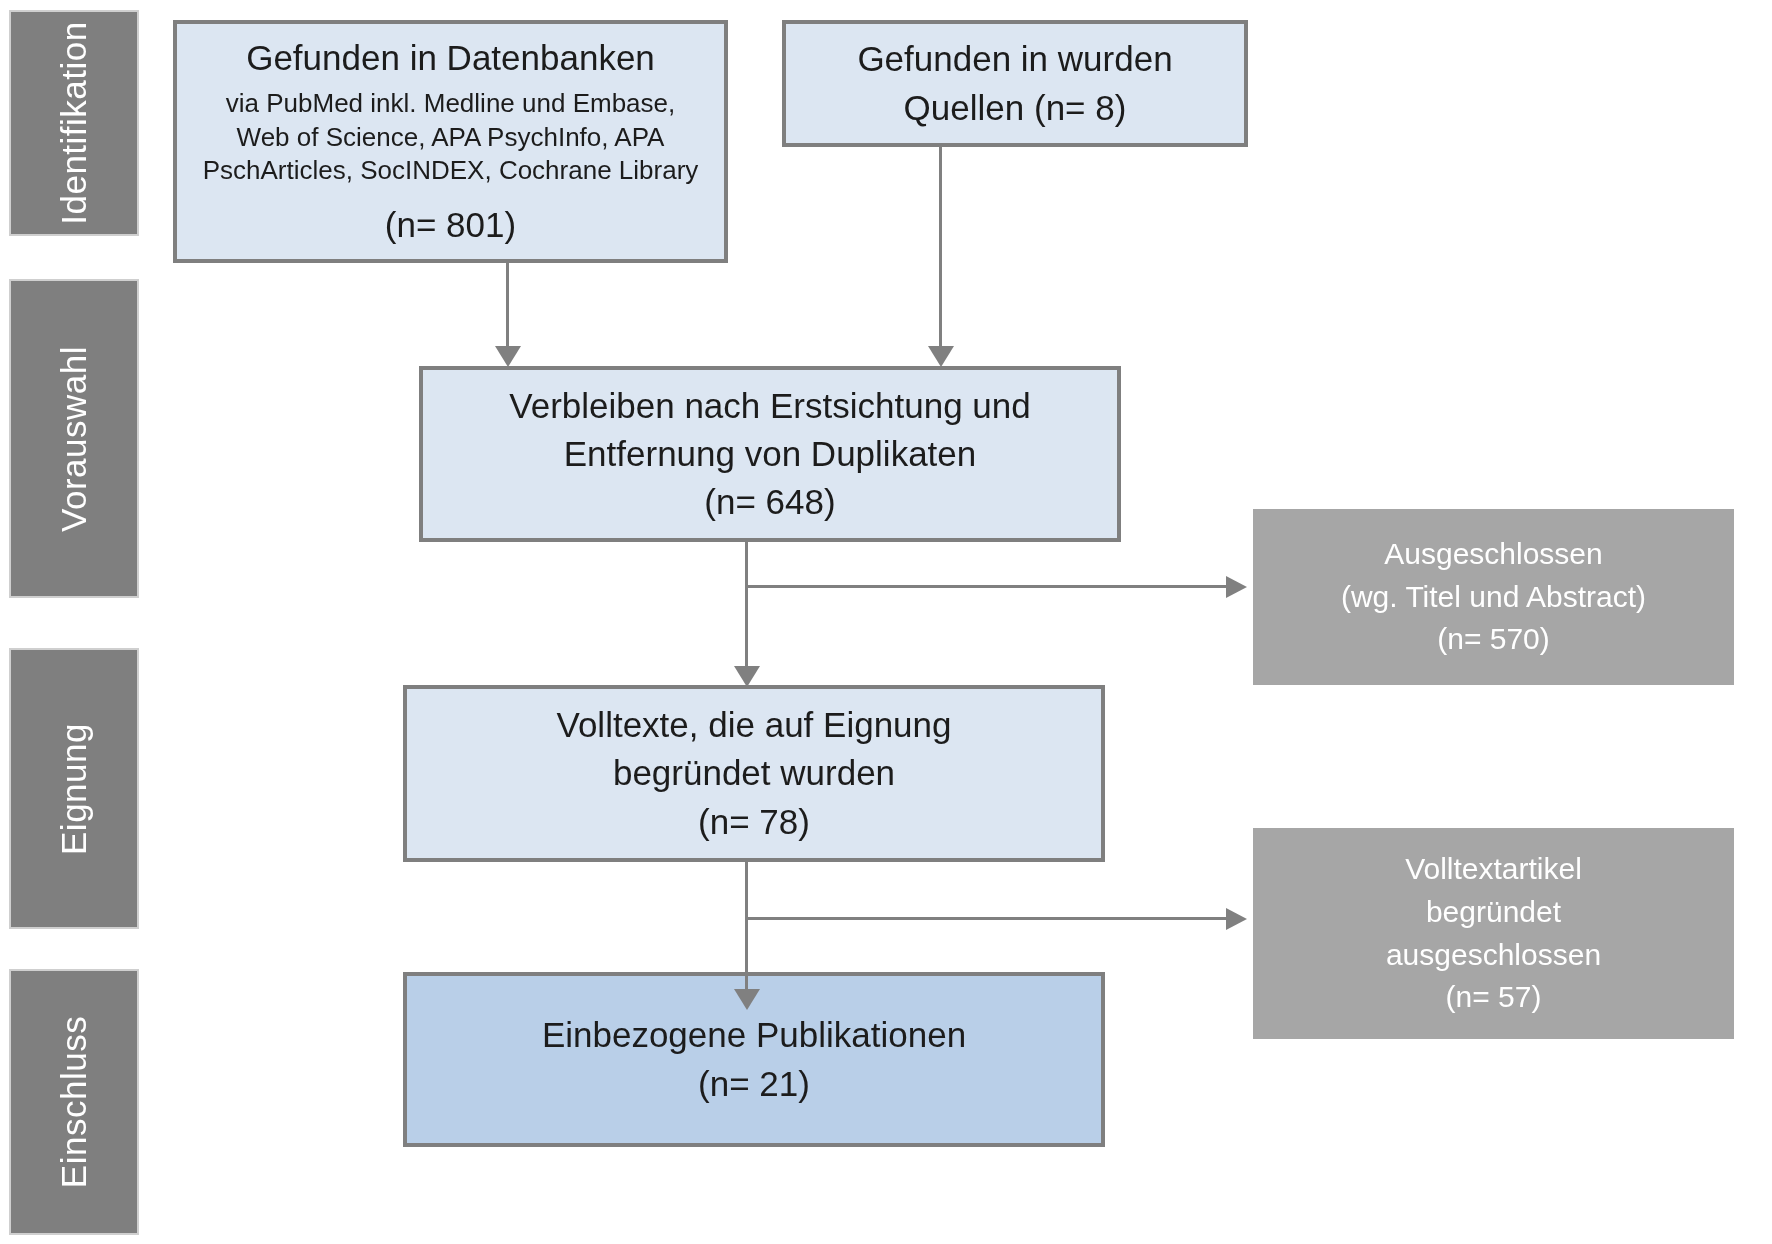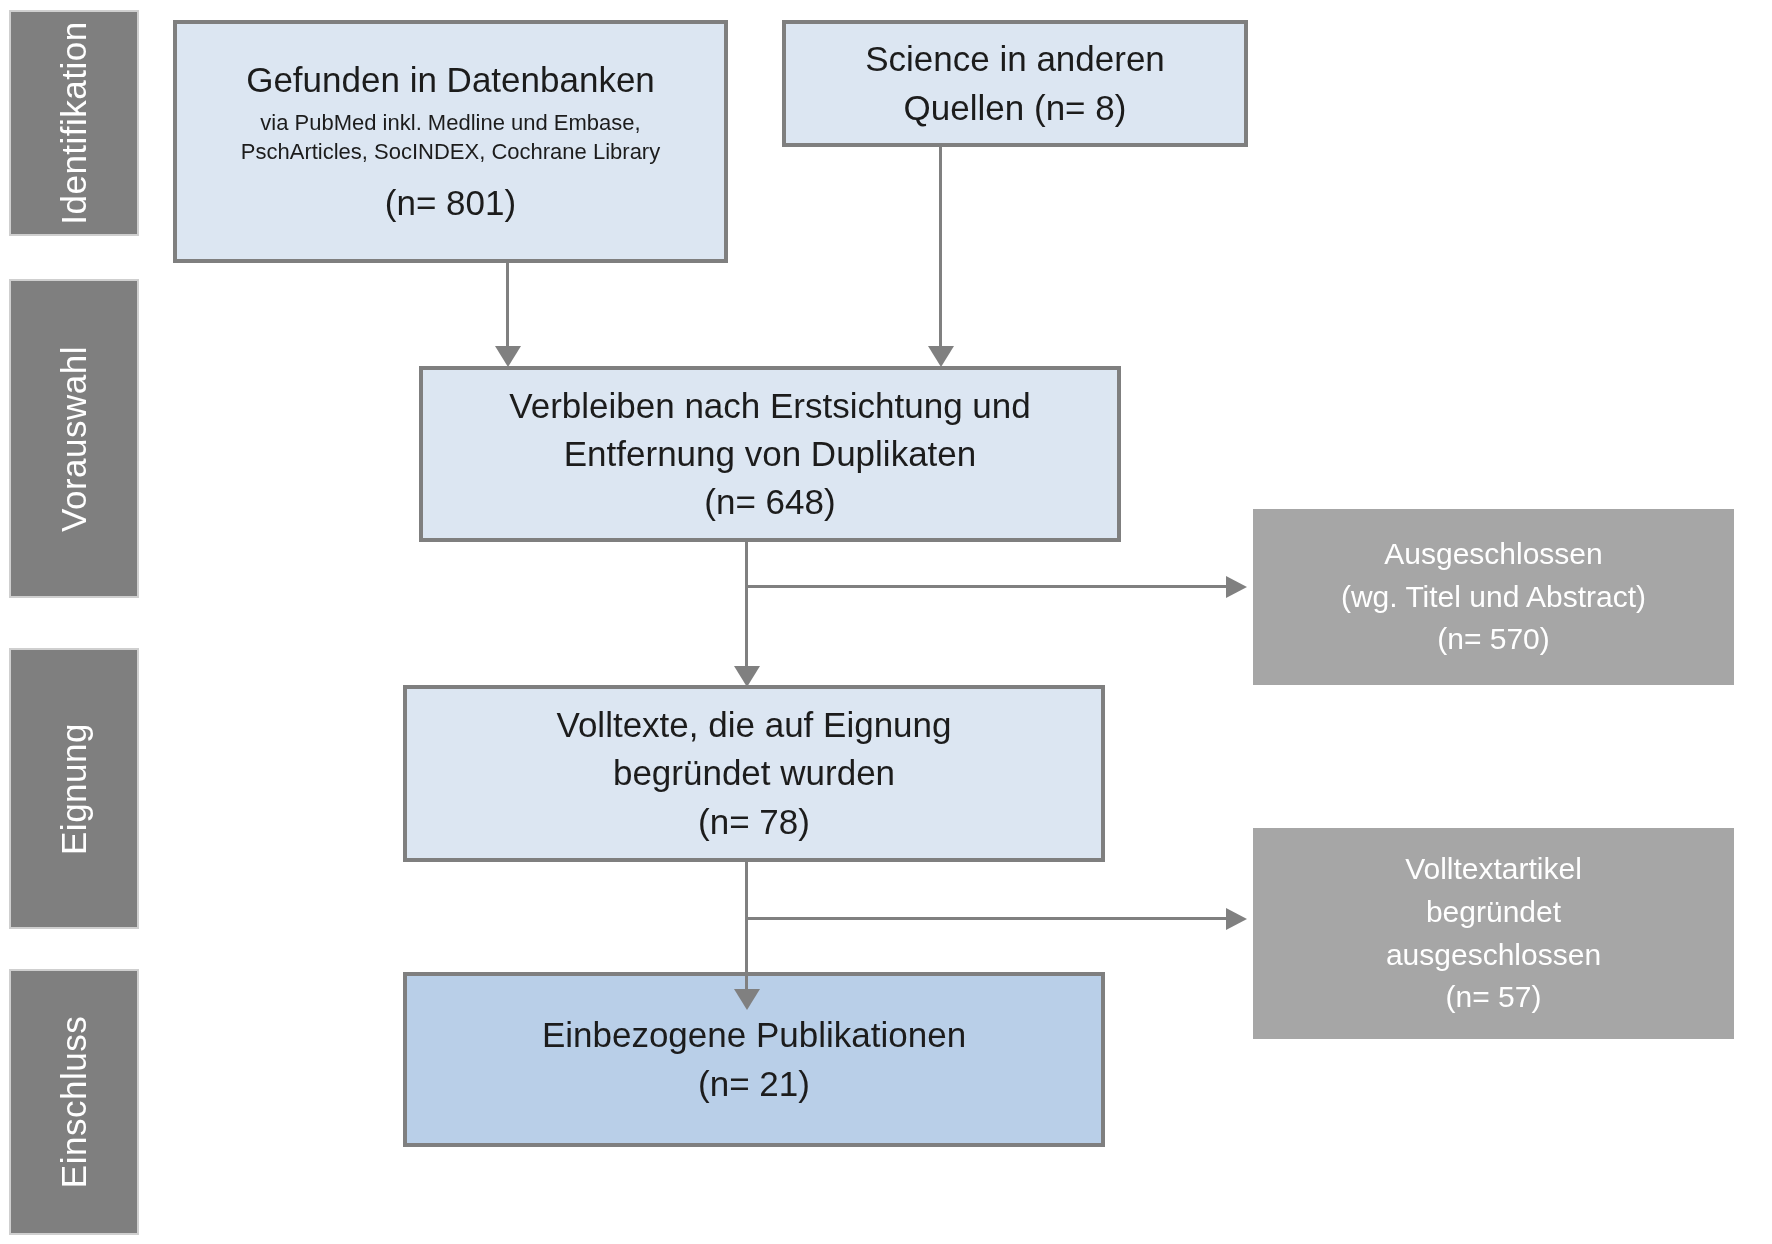--- a/index.html
+++ b/index.html
@@ -52,21 +52,21 @@
     color: var(--text-light);
   }
   .stage .vtext {
     transform: rotate(-90deg);
     white-space: nowrap;
     font-size: 35px;
     letter-spacing: 0.5px;
   }
   
   .box-title { font-size: 35px; line-height: 1.2; margin-bottom: 8px; }
-  .box-detail { font-size: 22px; line-height: 1.3; }
+  .box-detail { font-size: 26px; line-height: 1.3; }
   .box-count { font-size: 35px; line-height: 1.2; margin-top: 16px; }
 
   
   .vline { position: absolute; width: 3px; background: var(--arrow); }
   .hline { position: absolute; height: 3px; background: var(--arrow); }
   .head-down {
     position: absolute; width: 0; height: 0;
     border-left: 13px solid transparent;
     border-right: 13px solid transparent;
     border-top: 21px solid var(--arrow);
@@ -119,26 +119,27 @@
   <div class="node stage" id="stage-eignung">
     <span class="vtext">Eignung</span>
   </div>
   <div class="node stage" id="stage-einschluss">
     <span class="vtext">Einschluss</span>
   </div>
 
   <div class="node blue" id="box-found-databases">
     <div class="box-title">Gefunden in Datenbanken</div>
     <div class="box-detail">via PubMed inkl. Medline und Embase,</div>
+    <div class="box-detail">Web of Science, APA PsychInfo, APA</div>
     <div class="box-detail">PschArticles, SocINDEX, Cochrane Library</div>
     <div class="box-count">(n= 801)</div>
   </div>
 
   <div class="node blue" id="box-found-other">
-    <div>Science in anderen</div>
+    <div>Gefunden in wurden</div>
     <div>Quellen (n= 8)</div>
   </div>
 
   <div class="node blue" id="box-after-screening">
     <div>Verbleiben nach Erstsichtung und</div>
     <div>Entfernung von Duplikaten</div>
     <div>(n= 648)</div>
   </div>
 
   <div class="node gray-note" id="box-excluded-ta">

